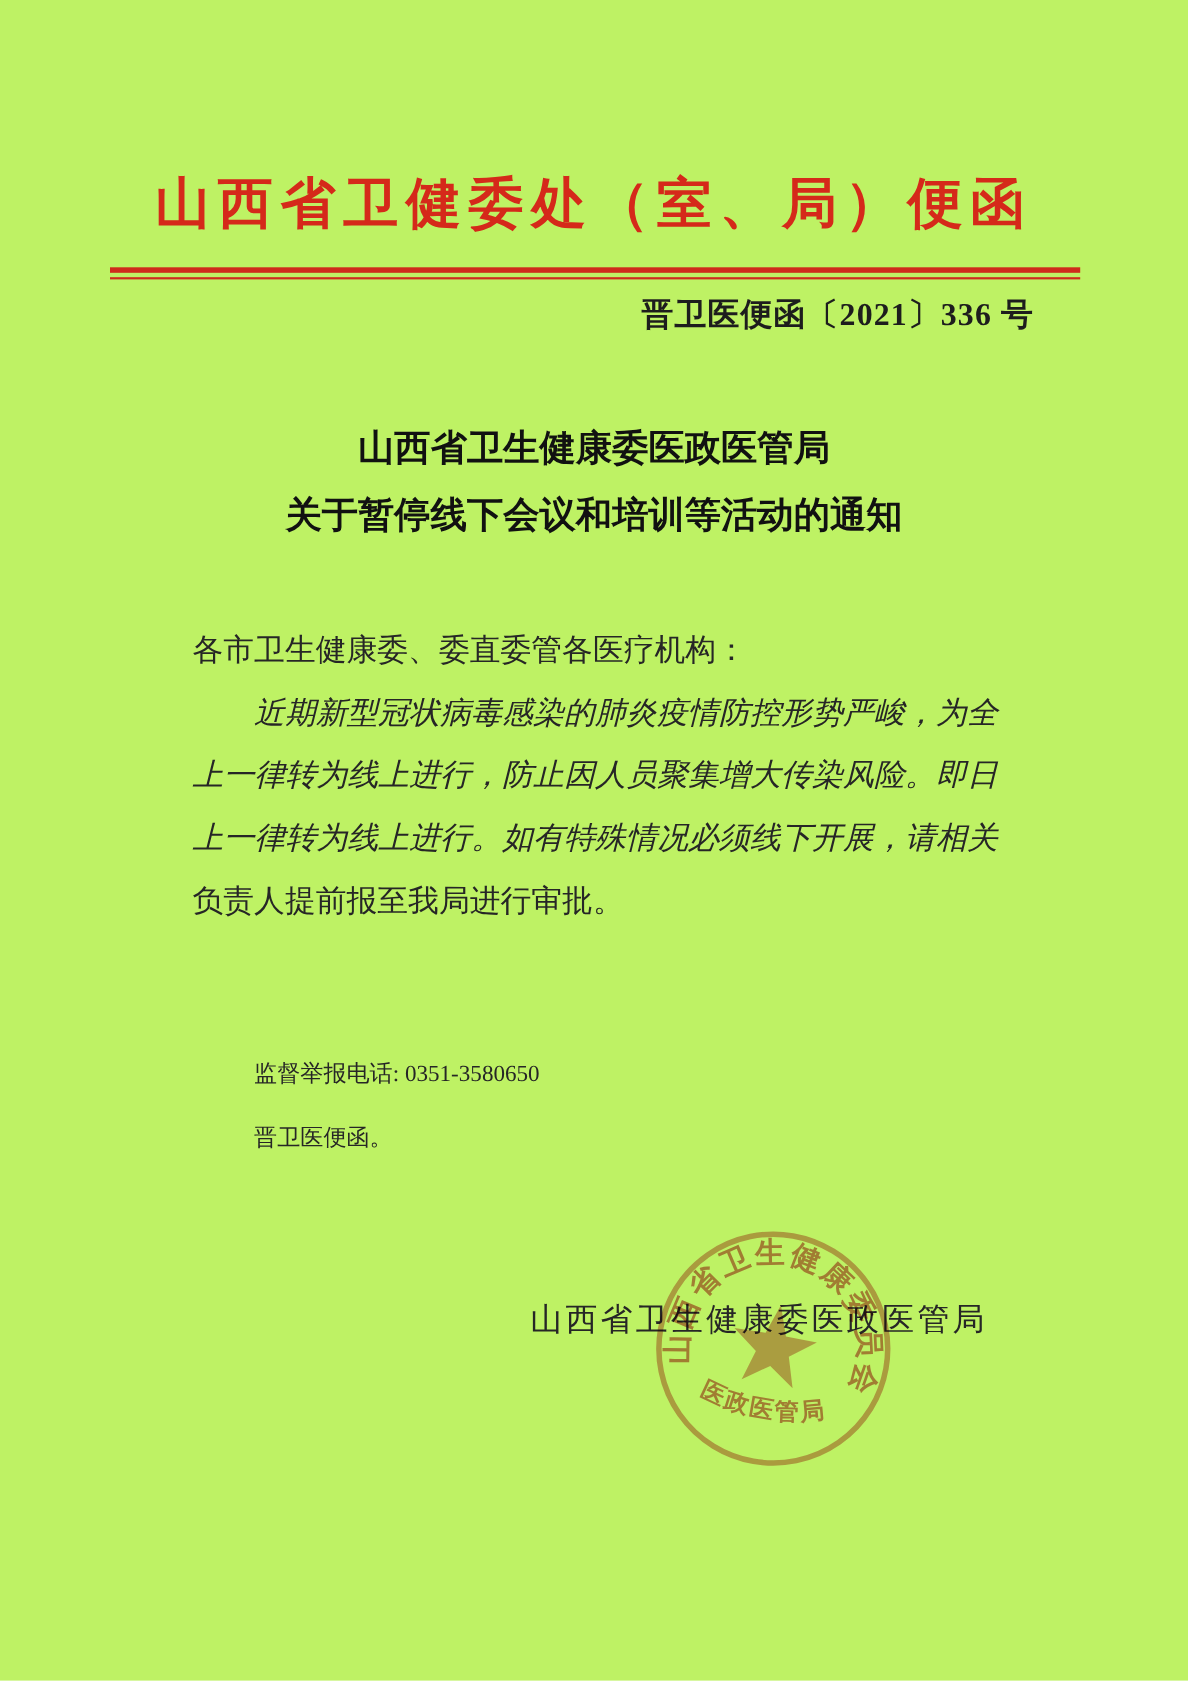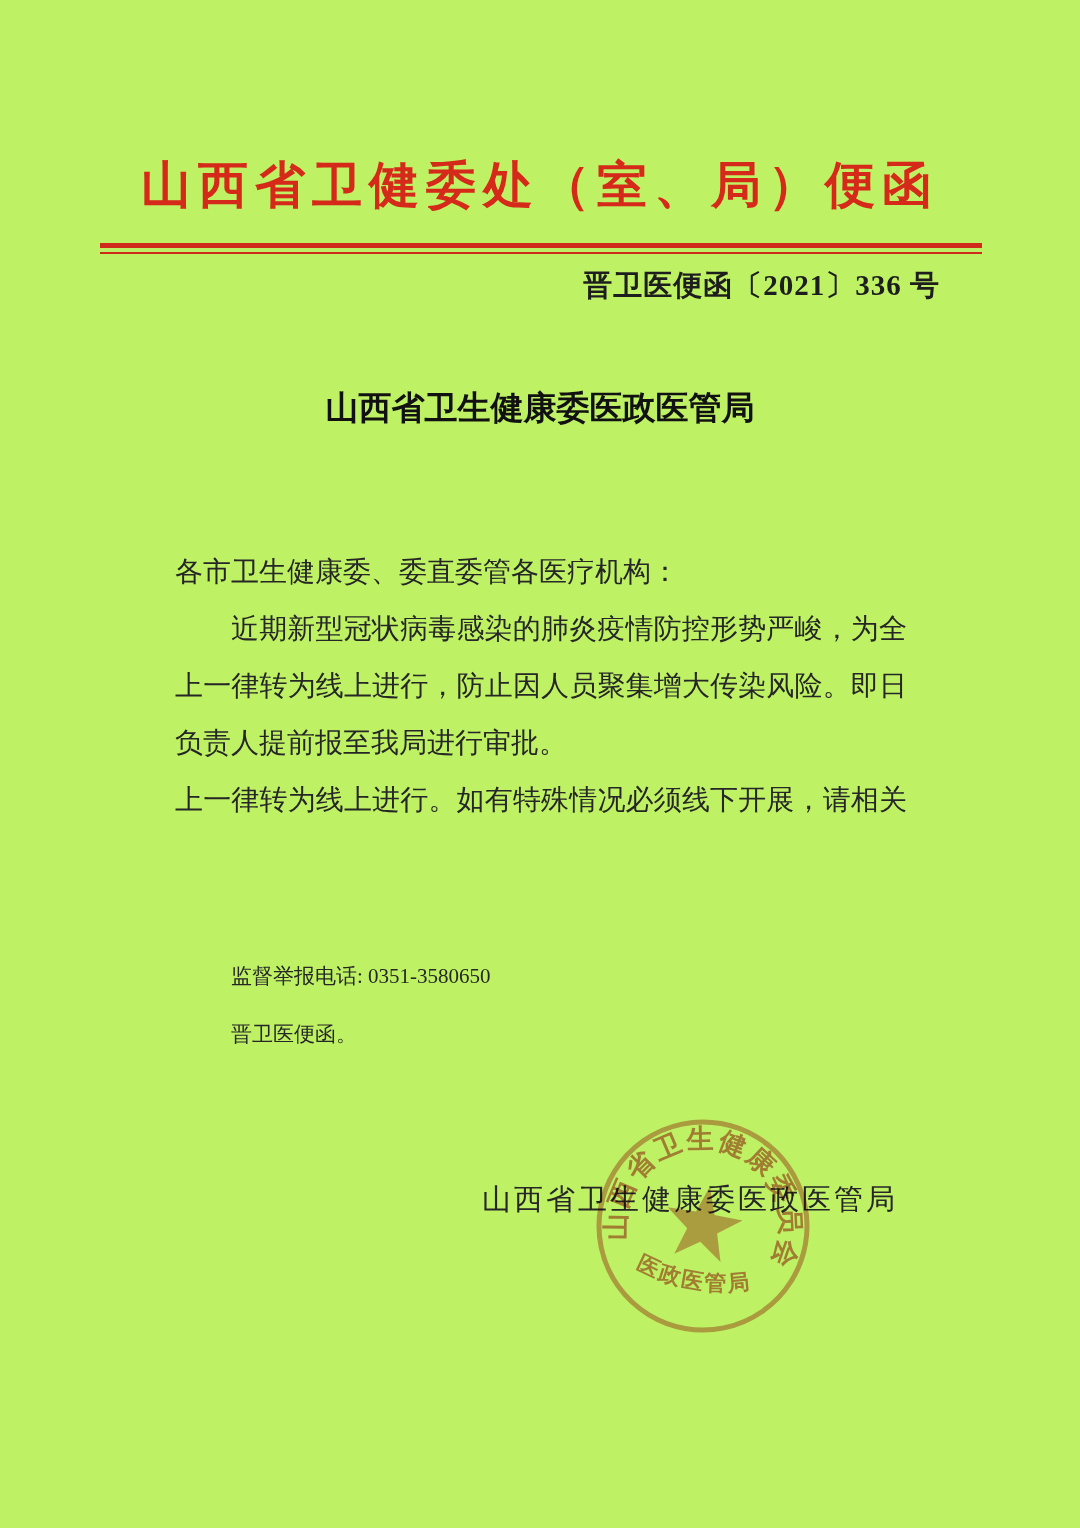--- a/index.html
+++ b/index.html
@@ -51,35 +51,36 @@
     position: absolute;
     top: 378px; left: 0; right: 0;
     text-align: center;
     font-weight: bold;
     font-size: 33px;
     line-height: 61px;
     color: #111;
   }
   .body-block {
     position: absolute;
-    top: 543px; left: 175px;
+    top: 563px; left: 175px;
     width: 732px;
     font-size: 28px;
     color: #262626;
   }
   .body-line {
     height: 57px;
     line-height: 57px;
     white-space: nowrap;
   }
   .body-line.justify {
     white-space: normal;
     text-align: justify;
     text-align-last: justify;
     text-justify: inter-character;
+    font-style: italic;
   }
   .indent { text-indent: 56px; }
   .hotline-block {
     position: absolute;
     top: 948px; left: 175px;
     width: 732px;
     font-size: 21px;
     color: #262626;
   }
   .hotline-line { height: 57px; line-height: 57px; }
@@ -114,28 +115,29 @@
 
   <div class="letterhead">山西省卫健委处（室、局）便函</div>
 
   <div class="rule-thick"></div>
   <div class="rule-thin"></div>
 
   <div class="doc-number">晋卫医便函〔2021〕336 号</div>
 
   <div class="doc-title">
     <div>山西省卫生健康委医政医管局</div>
+    <div>关于暂停线下会议和培训等活动的通知</div>
   </div>
 
   <div class="body-block">
     <div class="body-line">各市卫生健康委、委直委管各医疗机构：</div>
     <div class="body-line justify indent">近期新型冠状病毒感染的肺炎疫情防控形势严峻，为全</div>
     <div class="body-line justify">上一律转为线上进行，防止因人员聚集增大传染风险。即日</div>
+    <div class="body-line justify">上一律转为线上进行。如有特殊情况必须线下开展，请相关</div>
     <div class="body-line">负责人提前报至我局进行审批。</div>
-    <div class="body-line justify">上一律转为线上进行。如有特殊情况必须线下开展，请相关</div>
   </div>
 
   <div class="hotline-block">
     <div class="hotline-line indent">监督举报电话: 0351-3580650</div>
     <div class="closing-line indent">晋卫医便函。</div>
   </div>
 
   <div class="signature-block">
     <div class="signature-line">山西省卫生健康委医政医管局</div>
   </div>

